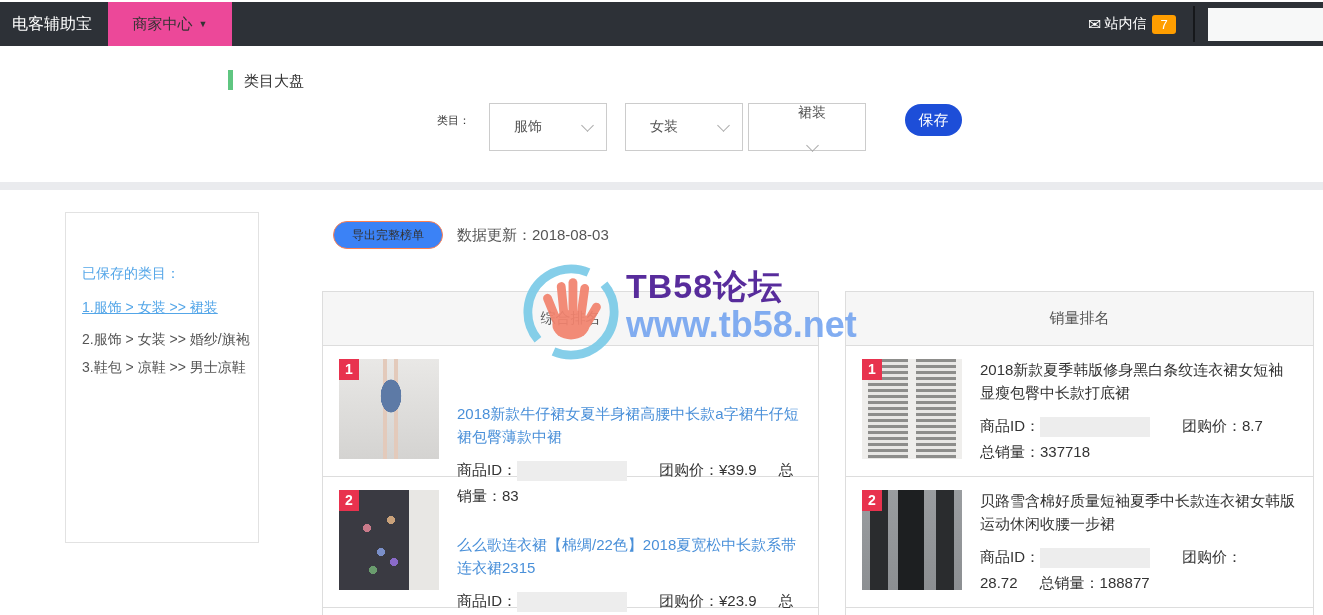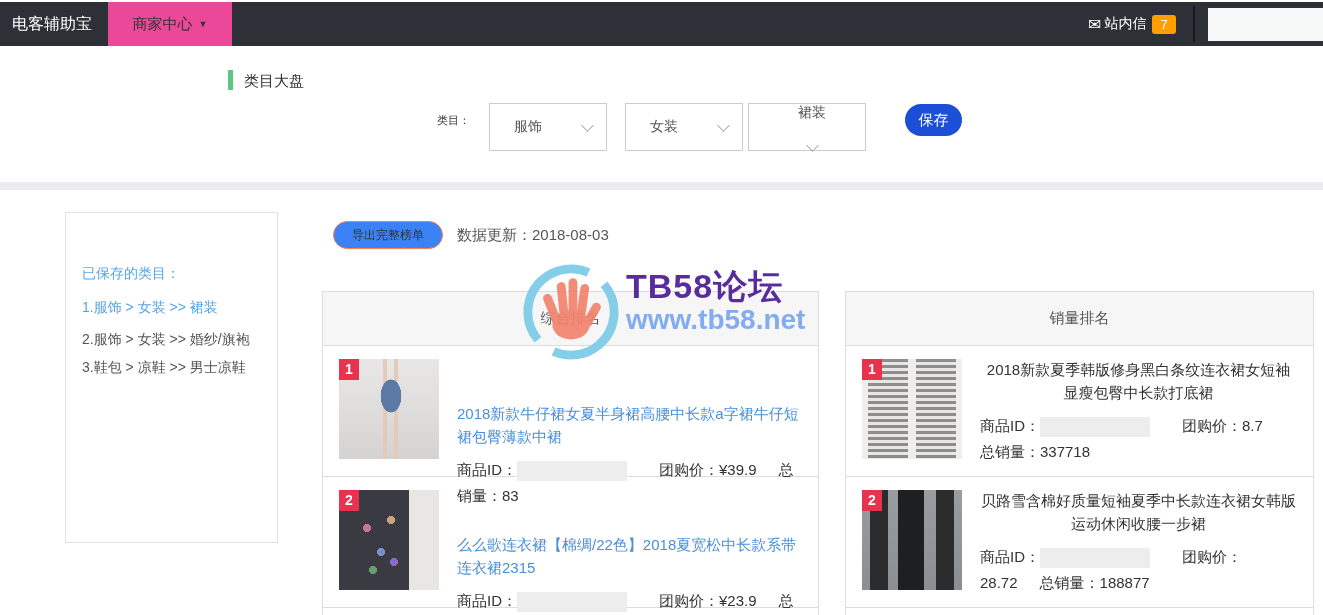--- a/index.html
+++ b/index.html
@@ -28,43 +28,43 @@
     display:flex; align-items:center; justify-content:space-between; font-size:14px; color:#555;
     padding:0 14px 0 24px; cursor:pointer; }
   .dd-1 { left:489px; } .dd-2 { left:625px; } .dd-3 { left:748px;flex-direction:column; }
   .chev { width:9px; height:9px; border-right:1px solid #aaa; border-bottom:1px solid #aaa;
     transform:rotate(45deg); margin-top:-4px; }
   .save-btn { position:absolute; left:905px; top:104px; width:57px; height:32px; border:none; border-radius:16px;
     background:#1d4ed8; color:#fff; font-size:15px; text-align:center; line-height:32px; cursor:pointer; }
   
   .band { position:absolute; left:0; top:182px; width:1323px; height:8px; background:#eaebee; }
   
-  .sidebar { position:absolute; left:65px; top:212px; width:213px; height:331px; border:1px solid #e2e2e2; background:#fff; }
+  .sidebar { position:absolute; left:65px; top:212px; width:194px; height:331px; border:1px solid #e2e2e2; background:#fff; }
   .sb-title { position:absolute; left:16px; top:52px; color:#54a6e8; font-size:14px; }
   .sb-item { position:absolute; left:16px; font-size:14px; color:#555; text-decoration:none; display:block; cursor:pointer; }
-  .sb-item.active { color:#54a6e8; }
+  .sb-item.active { color:#54a6e8; text-decoration:underline; }
   .sb-i0 { top:86px; } .sb-i1 { top:118px; } .sb-i2 { top:146px; }
   
   .export-btn { position:absolute; left:333px; top:221px; width:110px; height:28px; background:#3b82f6;
     border:1px solid #ff8050; border-radius:15px; font-size:12px; color:#333; text-align:center; line-height:26px; cursor:pointer; }
   .updated { position:absolute; left:457px; top:226px; font-size:15px; color:#555; }
   
   .panel { position:absolute; top:291px; background:#fff; border:1px solid #ddd; z-index:1; }
   .panel-left { left:322px; width:497px; height:340px; }
   .panel-right { left:845px; width:469px; height:340px; }
   .phead { height:54px; border-bottom:1px solid #ddd; background:#f6f6f6; display:flex;
     align-items:center; justify-content:center; font-size:15px; color:#555; }
   .prow { position:relative; height:131px; border-bottom:1px solid #ddd; padding:13px 16px 0 16px; display:flex; }
   .thumb { position:relative; width:100px; height:100px; flex:none; }
   .rank { position:absolute; left:0; top:0; min-width:20px; height:21px; background:#e8324e; color:#fff;
     font-size:14px; font-weight:bold; text-align:center; line-height:21px; padding:0 4px; }
   .pinfo { margin-left:18px; flex:1; min-width:0; }
   .ptitle { display:block; font-size:15px; line-height:1.5; }
   .ptitle.link { color:#4a90d9; text-decoration:none; cursor:pointer;margin-top:44px; }
-  .ptitle.plain { color:#333;text-align:center; }
+  .ptitle.plain { color:#333; }
   .pmeta { margin-top:9px; font-size:15px; color:#333; line-height:1.75; }
   .redacted { display:inline-block; width:110px; height:20px; background:#ededed; vertical-align:middle; margin-right:32px; }
   .pm { margin-right:22px; }
   
   .img-denim { background:
       radial-gradient(ellipse 17px 27px at 52% 37%, #5d7aa6 60%, rgba(0,0,0,0) 62%),
       linear-gradient(90deg, rgba(0,0,0,0) 0 44%, #e3cabb 44% 48%, rgba(0,0,0,0) 48% 55%, #e3cabb 55% 59%, rgba(0,0,0,0) 59%),
       linear-gradient(180deg,#e9e8e6 0%,#d4d3d1 100%); }
   .img-floral { background:
       radial-gradient(circle 4px at 28% 38%, #c97a8a 98%, rgba(0,0,0,0) 100%),
@@ -77,21 +77,21 @@
       linear-gradient(90deg,#efeeec 0 6%, rgba(0,0,0,0) 6% 46%, #efeeec 46% 54%, rgba(0,0,0,0) 54% 94%, #efeeec 94%),
       repeating-linear-gradient(180deg,#8d8d8b 0 3px,#e8e7e5 3px 6px); }
   .img-black3 { background:
       linear-gradient(90deg, rgba(0,0,0,0) 0 8%, #2a2c2e 8% 26%, rgba(0,0,0,0) 26% 36%, #1d1f21 36% 62%, rgba(0,0,0,0) 62% 74%, #2a2c2e 74% 92%, rgba(0,0,0,0) 92%),
       linear-gradient(180deg,#9a9da0,#8c8f92); }
   
   .wm { position:absolute; left:522px; top:263px; z-index:5; display:flex; align-items:flex-start; pointer-events:none; opacity:0.93; }
   .wm-logo { width:98px; height:98px; flex:none; }
   .wm-text { margin-left:6px; margin-top:6px; }
   .wm1 { font-size:34px; font-weight:bold; color:#4c1d95; letter-spacing:1px; line-height:1.05; }
-  .wm2 { font-size:28px; font-weight:bold; color:#79a7f0; line-height:1.1; }
+  .wm2 { font-size:36px; font-weight:bold; color:#79a7f0; line-height:1.1; }
 </style>
 </head>
 <body>
 
 <div class="topbar">
   <div class="brand">电客辅助宝</div>
   <div class="tab-active">
     <span>商家中心</span>
     <span class="tab-caret">▼</span>
   </div>

